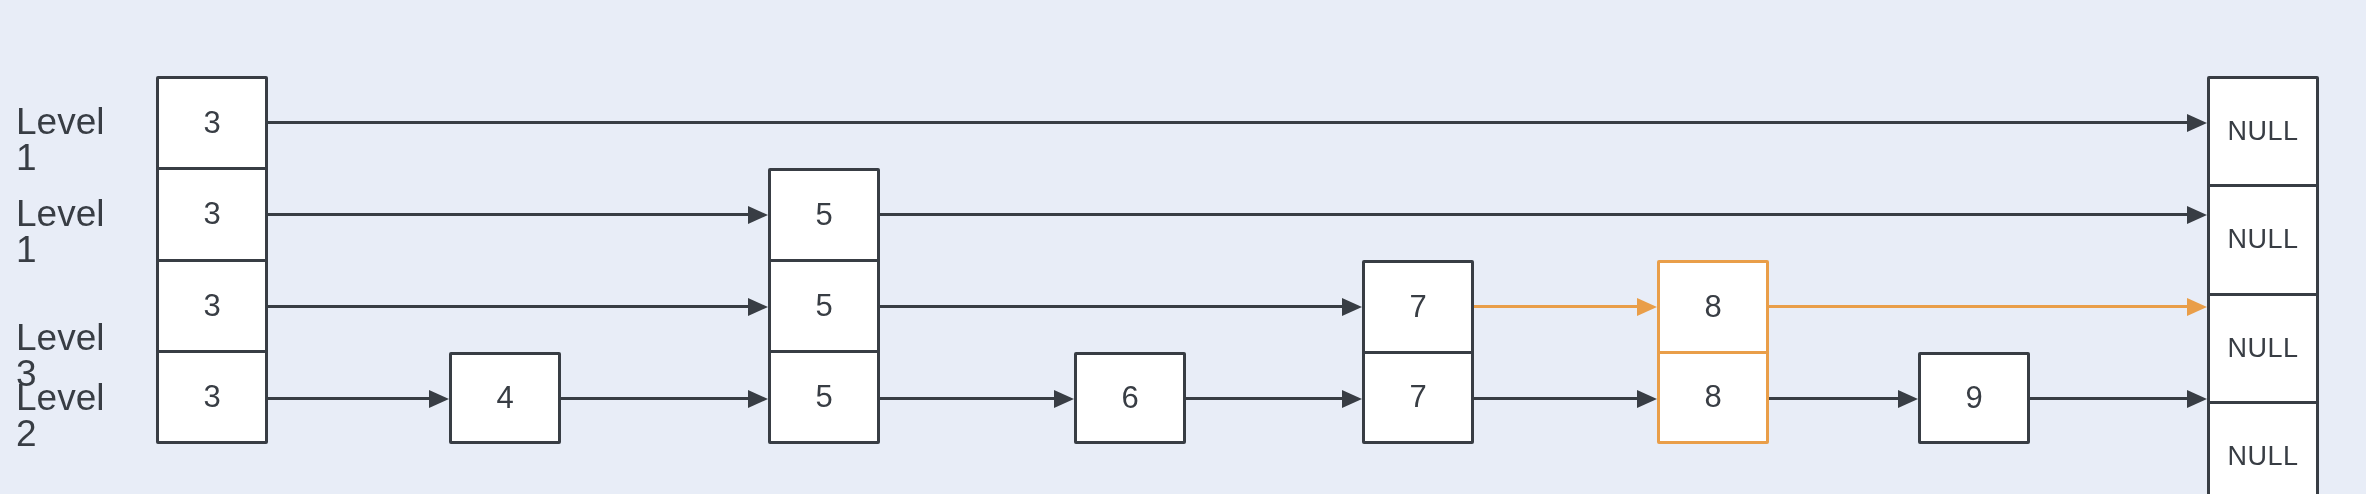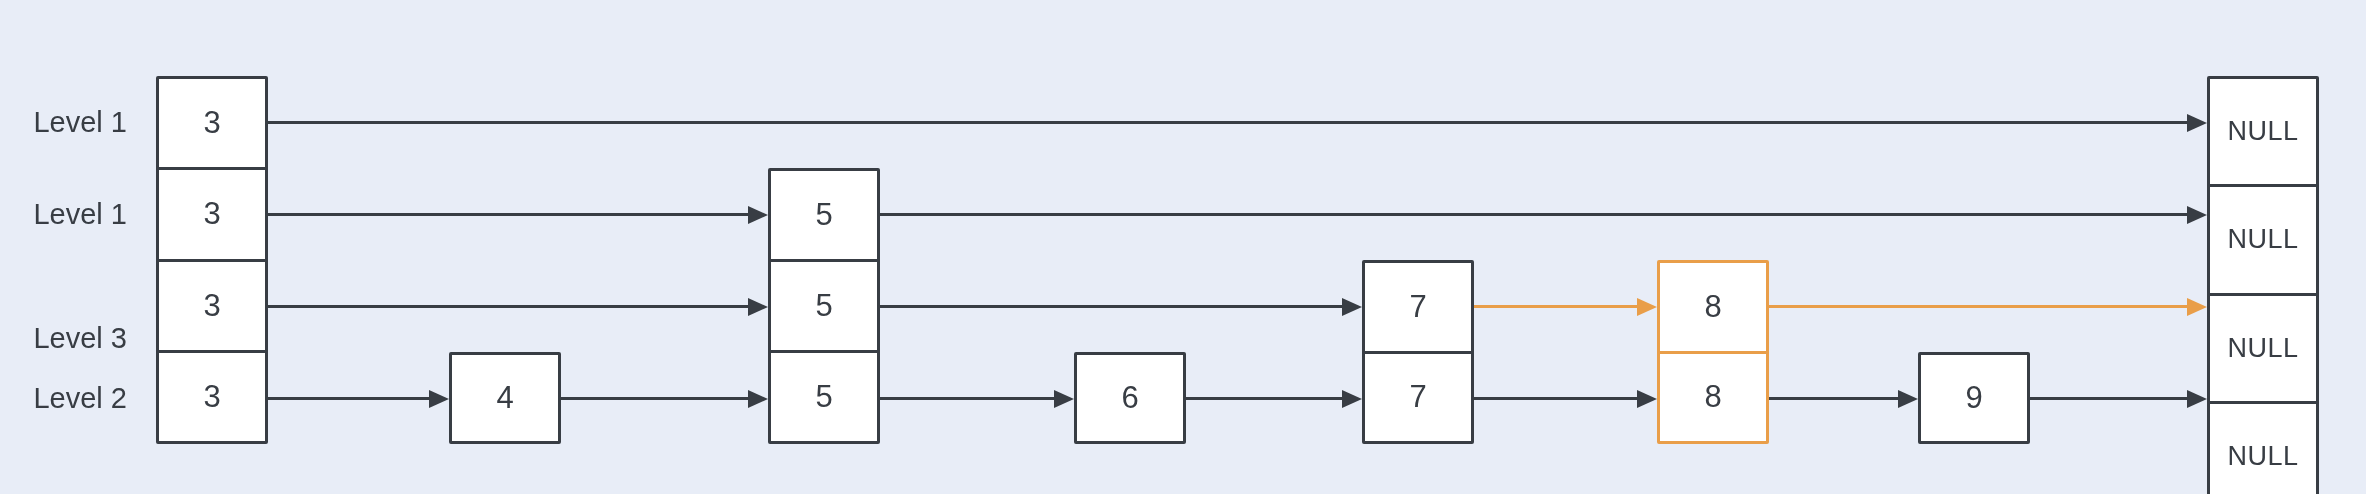--- a/index.html
+++ b/index.html
@@ -13,23 +13,23 @@
   html,body{background:var(--background);}
   body{
     width:2366px;height:494px;
     font-family:"Liberation Sans",sans-serif;
     position:relative;overflow:hidden;
   }
   .canvas{position:absolute;left:0;top:0;width:2366px;height:494px;}
 
   
   .lvl-label{
-    position:absolute;left:9px;width:118px;height:36px;
-    line-height:36px;text-align:right;
-    font-size:29px;color:var(--text);
+    position:absolute;left:16px;width:118px;height:36px;
+    line-height:36px;text-align:left;
+    font-size:37px;color:var(--text);
   }
 
   
   .tower{
     position:absolute;width:112px;
     background:var(--node_fill);
     border:3px solid var(--stroke);
     border-radius:2px;
     display:flex;flex-direction:column;
   }

